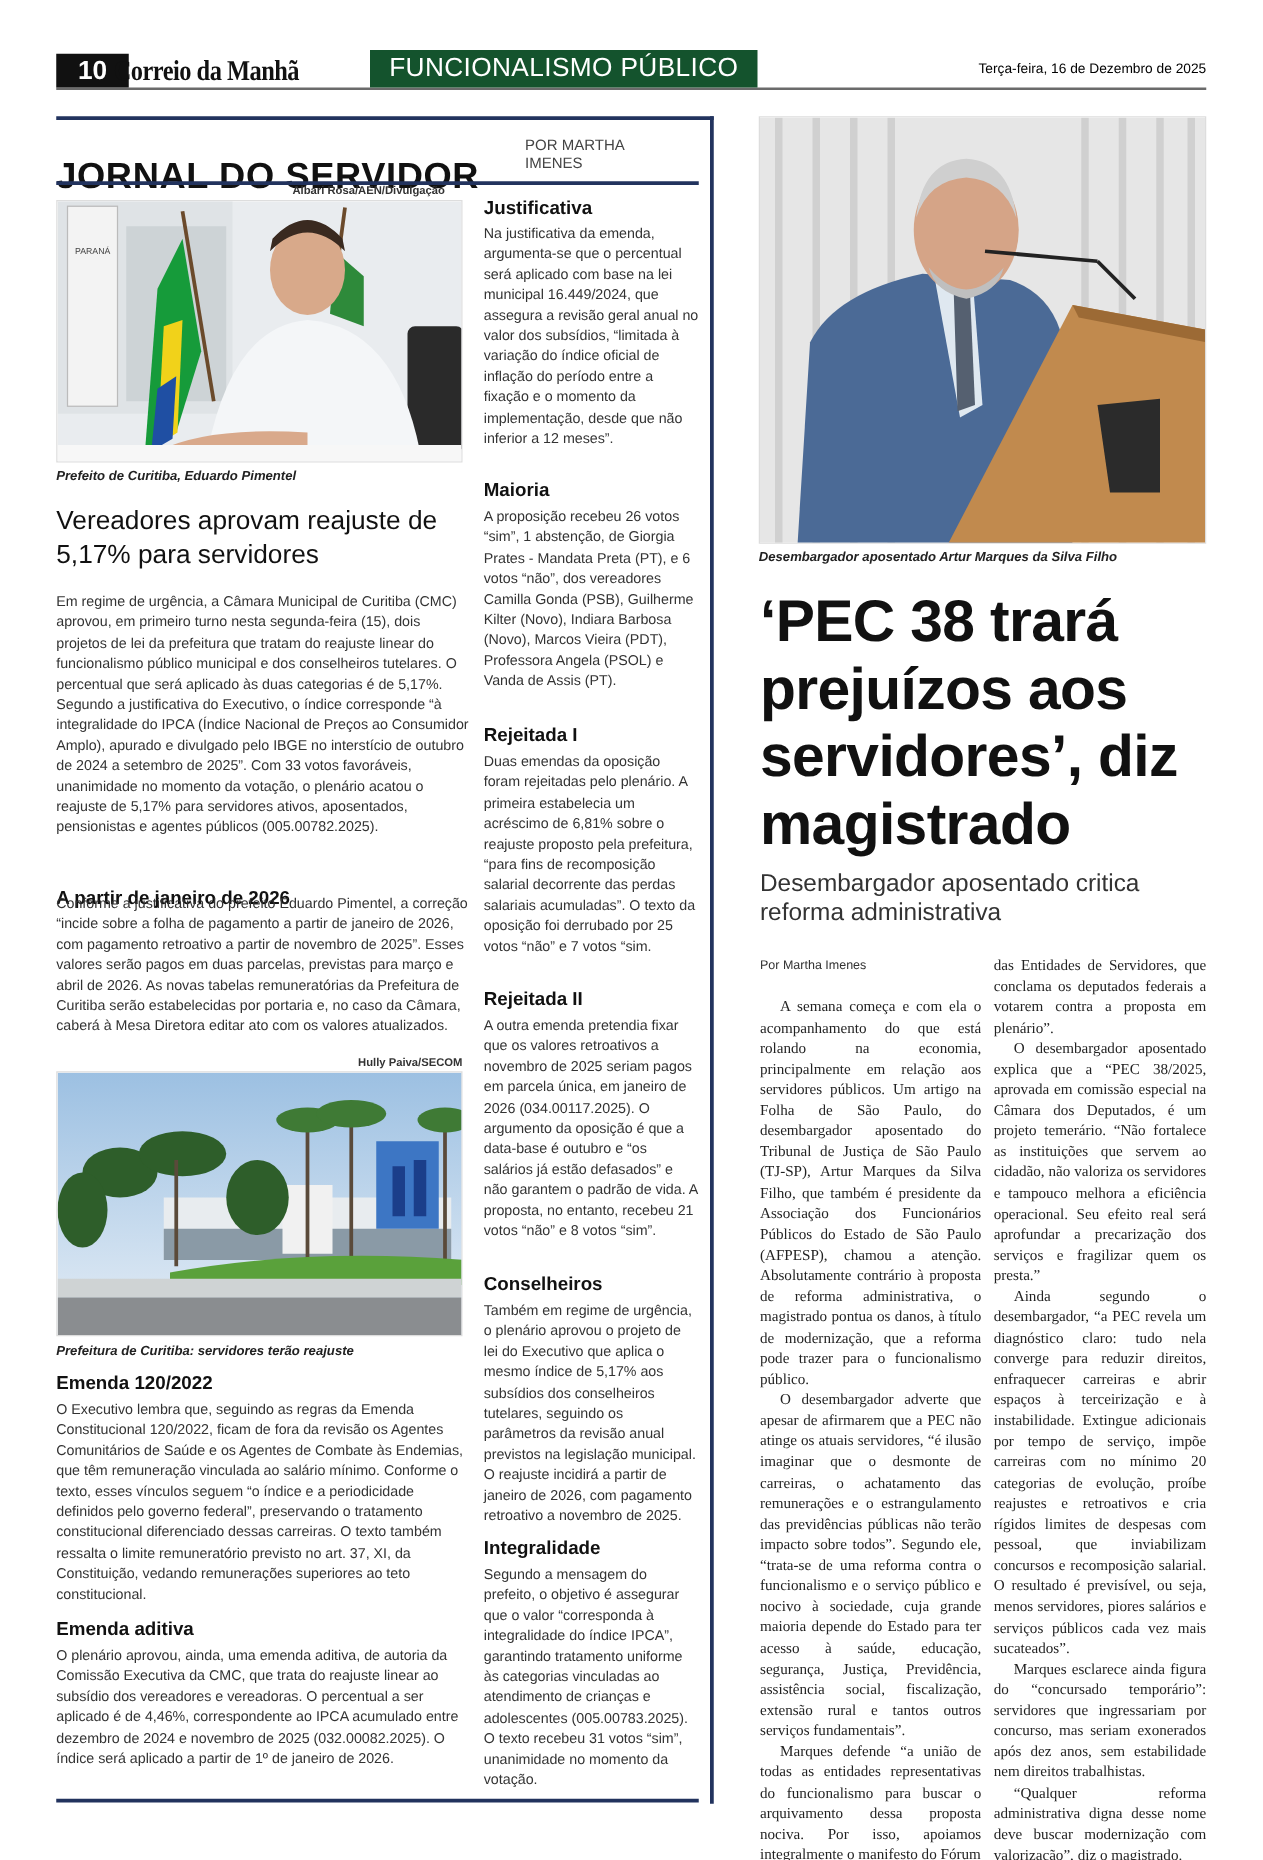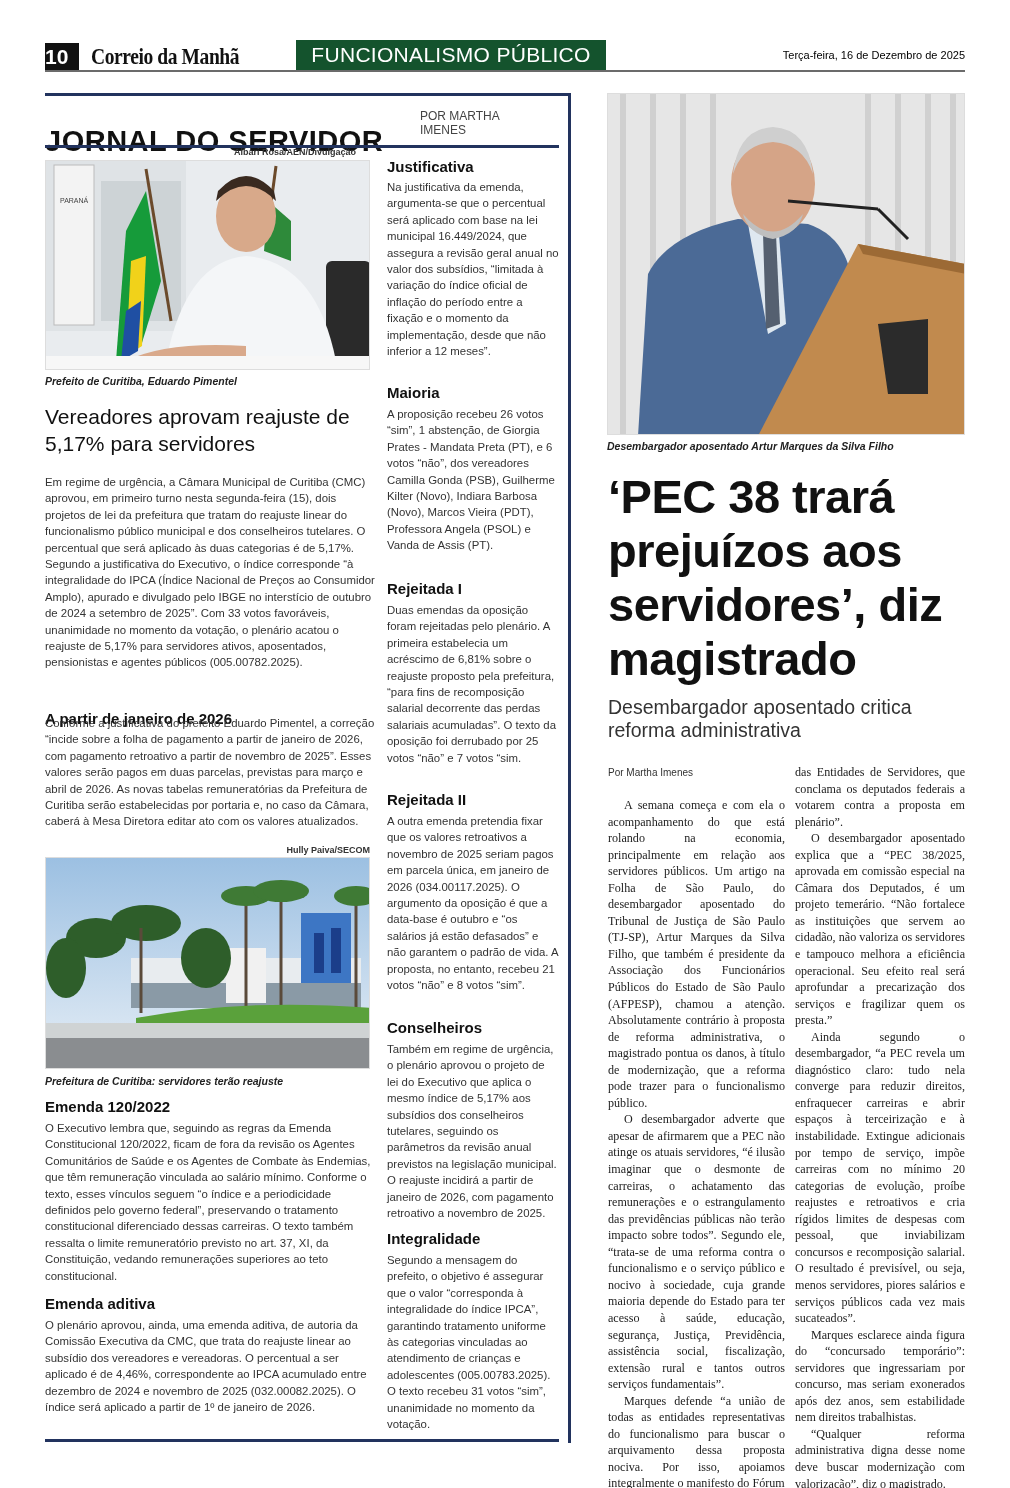--- a/index.html
+++ b/index.html
@@ -1,21 +1,21 @@
 <!DOCTYPE html>
 <html><head>
 <meta charset="utf-8">
 <style>
   * { box-sizing: border-box; margin: 0; padding: 0; }
   html, body { width: 1010px; height: 1488px; background: #ffffff; overflow: hidden; }
   body { position: relative; font-family: "Liberation Sans", sans-serif; color: #1a1a1a; }
 
   
   .masthead { position: absolute; left: 45px; top: 42px; width: 920px; height: 30px; border-bottom: 2px solid #6b6b6b; }
-  .page-num { position: absolute; left: 0; top: 1px; width: 34px; height: 27px; background: #111; color: #fff; font-size: 21px; font-weight: bold; text-align: left; line-height: 27px; font-family: "Liberation Sans", sans-serif; }
+  .page-num { position: absolute; left: 0; top: 1px; width: 58px; height: 27px; background: #111; color: #fff; font-size: 21px; font-weight: bold; text-align: center; line-height: 27px; font-family: "Liberation Sans", sans-serif; }
   .paper-name { position: absolute; left: 46px; top: 0; font-family: "Liberation Serif", serif; font-size: 23px; font-weight: bold; color: #111; letter-spacing: -0.5px; transform: scaleX(0.85); transform-origin: left; line-height: 30px; }
   .section-banner { position: absolute; left: 251px; top: -2px; width: 310px; height: 30px; background: #14532d; color: #fff; font-size: 21px; text-align: center; line-height: 30px; letter-spacing: 0.3px; }
   .date-line { position: absolute; right: 0; top: 7px; font-size: 11px; color: #000000; }
 
   
   .jornal-box { position: absolute; left: 45px; top: 93px; width: 526px; height: 1350px; border-top: 3px solid #22335e; border-right: 3px solid #22335e; }
   .jornal-title { position: absolute; left: 0; top: 8px; font-size: 29px; font-weight: bold; color: #111; letter-spacing: 0.5px; margin-top: 21px; }
   .jornal-author { position: absolute; left: 375px; top: 13px; font-size: 12px; color: #444; line-height: 14px; width: 100px; }
   .jornal-rule { position: absolute; left: 0; top: 49px; width: 514px; height: 3px; background: #22335e; }
   .jornal-bottom { position: absolute; left: 0; top: 1343px; width: 514px; height: 3px; background: #22335e; }

